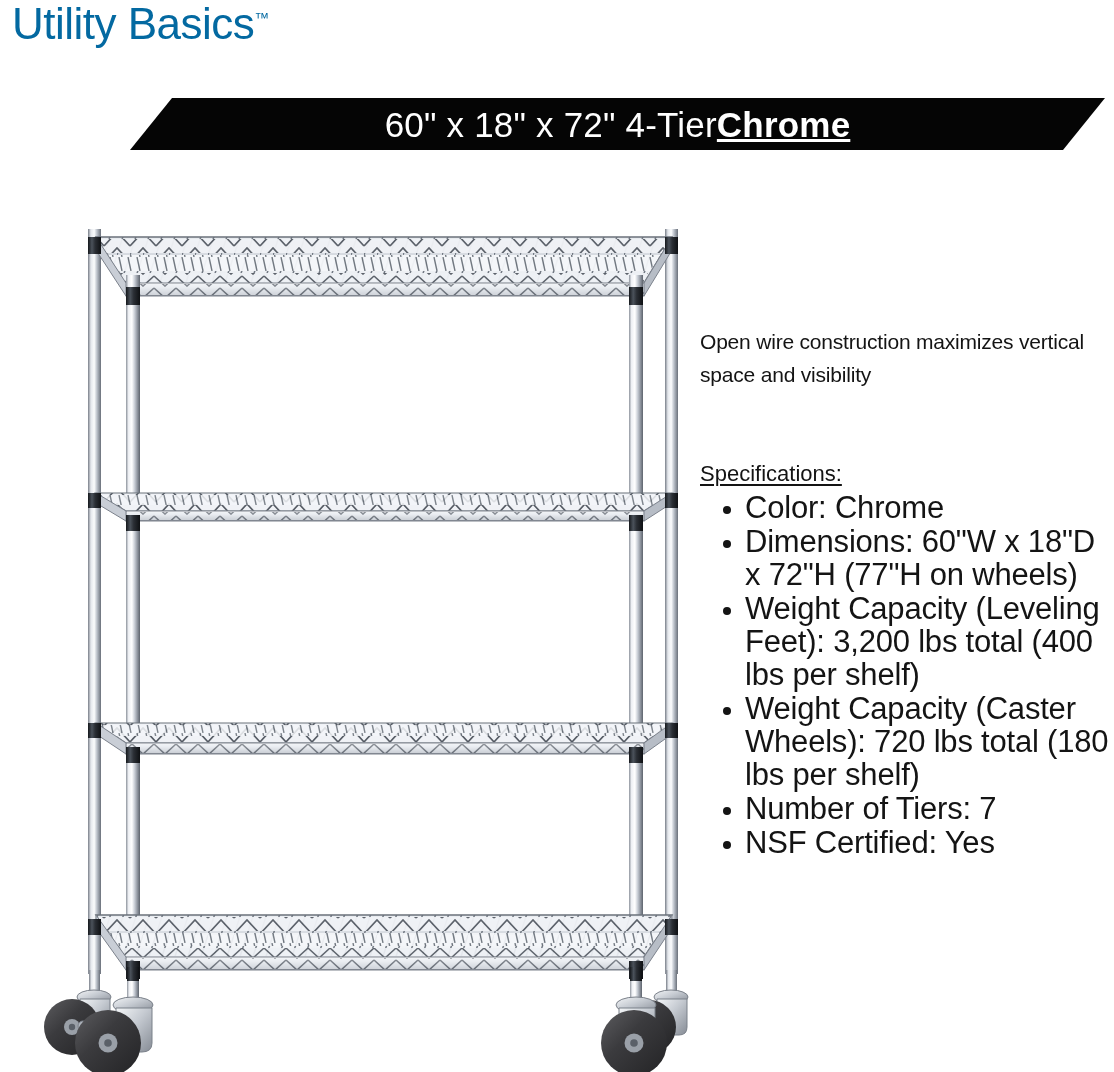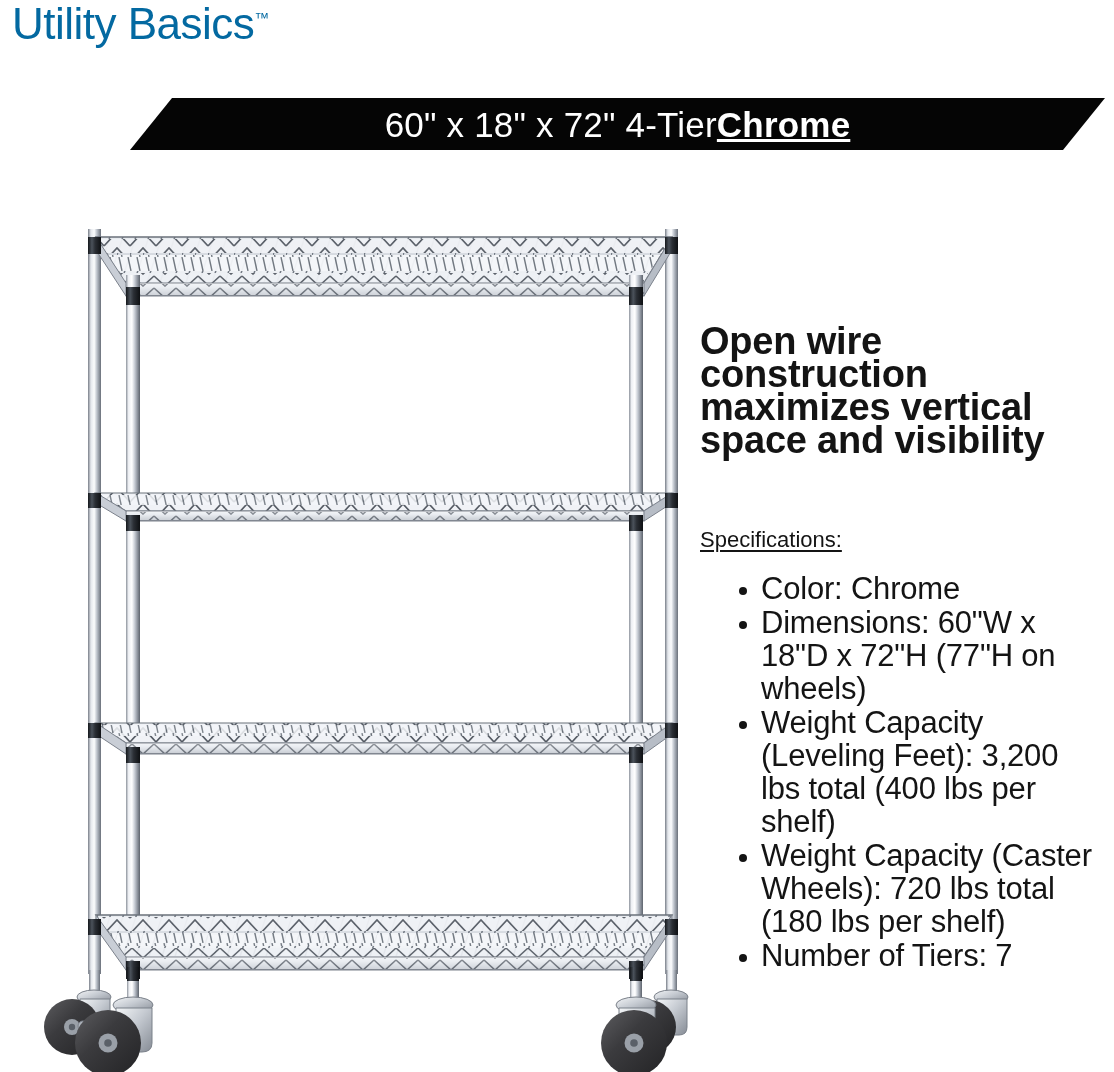--- a/index.html
+++ b/index.html
@@ -37,31 +37,31 @@
     color:#ffffff; font-size:35px; line-height:1; white-space:nowrap;
     letter-spacing:0.2px;
   }
   #banner-text .b{font-weight:700;text-decoration:underline;}
 
   
   #copy{
     position:absolute; left:700px; top:325px; width:410px;
   }
   #headline{
-    font-size:38px; line-height:33px; font-weight:700; color:#141414;
+    font-size:21px; line-height:33px; font-weight:400; color:#141414;
     letter-spacing:-0.2px;
   }
   #spec-title{
     margin-top:66px;
     font-size:22px; line-height:33px; color:#141414;
     text-decoration:underline; text-underline-offset:3px;
     display:inline-block;
   }
   #spec-list{
-    margin:16px; padding:0; list-style:none;
+    margin:0; padding:0; list-style:none;
   }
   #spec-list li{
     position:relative;
     padding-left:45px;
     font-size:31px; line-height:33px; color:#141414;
     letter-spacing:-0.2px;
     margin-top:1px;
   }
   #spec-list li::before{
     content:"";
@@ -92,20 +92,21 @@
 
 <div id="copy">
   <div id="headline">Open wire construction maximizes vertical space and visibility</div>
   <div id="spec-title">Specifications:</div>
   <ul id="spec-list">
     <li>Color: Chrome</li>
     <li>Dimensions: 60"W x 18"D x 72"H (77"H on wheels)</li>
     <li>Weight Capacity (Leveling Feet): 3,200 lbs total (400 lbs per shelf)</li>
     <li>Weight Capacity (Caster Wheels): 720 lbs total (180 lbs per shelf)</li>
     <li>Number of Tiers: 7</li>
+    <li>NSF Certified: Yes</li>
   </ul>
 </div>
 
 <div id="product">
 <svg width="700" height="860" viewBox="0 0 700 860" xmlns="http://www.w3.org/2000/svg">
   <defs>
     <linearGradient id="postG" x1="0" y1="0" x2="1" y2="0">
       <stop offset="0%" stop-color="#8d939c"></stop>
       <stop offset="18%" stop-color="#eef0f4"></stop>
       <stop offset="42%" stop-color="#ffffff"></stop>

